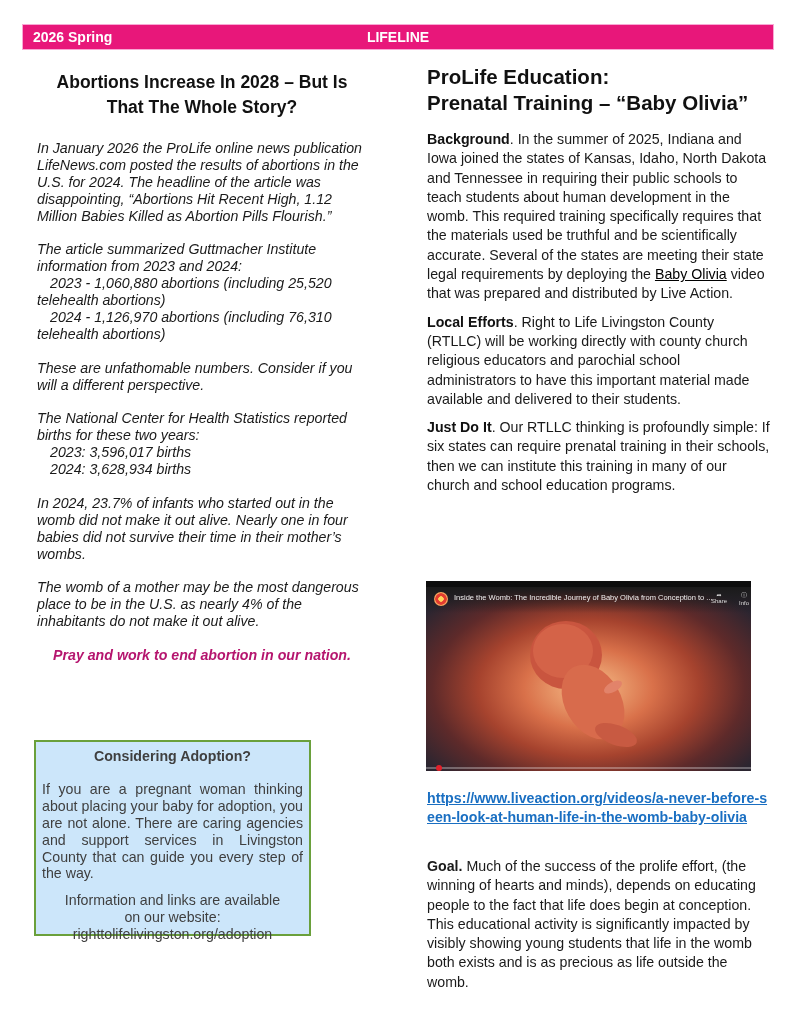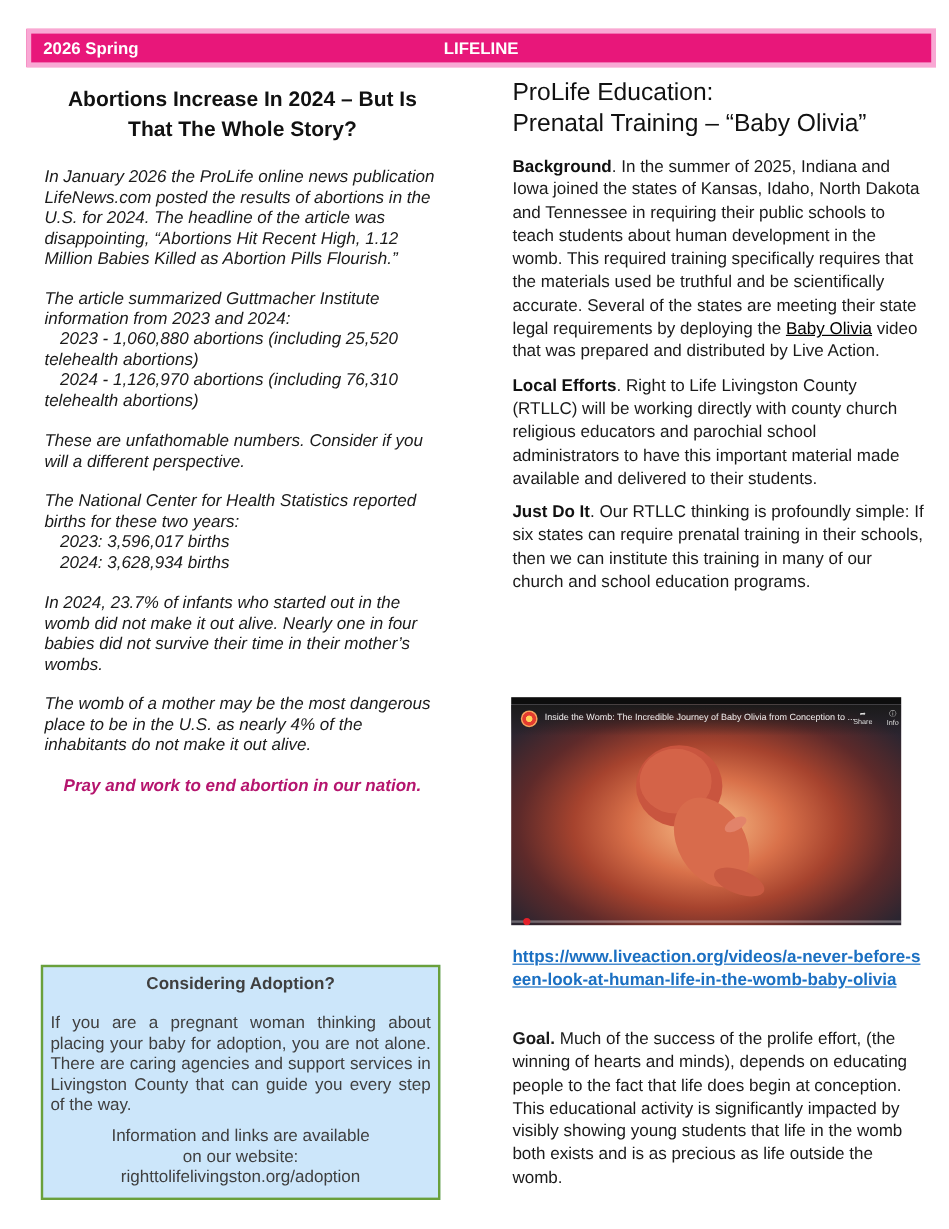--- a/index.html
+++ b/index.html
@@ -1,35 +1,35 @@
 <!DOCTYPE html>
 <html><head>
 <meta charset="utf-8">
 <style>
   html, body { margin: 0; padding: 0; background: #ffffff; }
   body { width: 791px; height: 1024px; position: relative; overflow: hidden;
          font-family: "Liberation Sans", sans-serif; color: #1a1a1a; }
   .hdr { position: absolute; left: 22px; top: 24px; width: 750px; height: 24px;
-         background: #e8177a; border: 4px solid #f9a8d4; box-sizing: content-box;
+         background: #e8177a; border: 1px solid #f9a8d4; box-sizing: content-box;
          color: #fff; font-weight: bold; font-size: 14px; }
   .hdr span { position: absolute; top: 4px; }
   .hdr .l { left: 10px; }
   .hdr .c { left: 0; right: 0; text-align: center; }
   .hdr .r { right: 22px; margin-top: 48px; }
 
   .col-l { position: absolute; left: 37px; top: 70px; width: 330px; font-size: 14.2px; line-height: 16.9px; }
   .col-r { position: absolute; left: 427px; top: 64px; width: 345px; font-size: 14.2px; line-height: 19.3px; }
 
   .ltitle { font-family: "Liberation Sans", sans-serif; font-weight: bold; font-size: 17.5px;
             line-height: 25px; text-align: center; margin: 0 0 20px 0; color: #111; }
   .col-l p { margin: 0 0 16.9px 0; font-style: italic; }
   .ind { padding-left: 13px; display: block; }
   .pray { color: #b5156e; font-weight: bold; text-align: center; font-size: 14.2px; margin-top: 0; }
 
-  .rtitle { font-weight: normal; font-size: 20.5px; line-height: 26px; margin: 0 0 14px 0; color: #111; }
+  .rtitle { font-weight: bold; font-size: 20.5px; line-height: 26px; margin: 0 0 14px 0; color: #111; }
   .col-r p { margin: 0 0 9px 0; }
   .col-r b { color: #111; }
   .olivia { color: #000000; text-decoration: underline; }
 
   .video { position: absolute; left: 426px; top: 581px; width: 325px; height: 190px;
            background: radial-gradient(ellipse at 50% 55%, #f7c08a 0%, #d9714a 28%, #a6432e 48%, #5e2a2a 68%, #2b2530 88%);
            overflow: hidden; border-top: 6px solid #0d0d0d; box-sizing: border-box; }
   .video .vbar { position: absolute; left: 0; top: 0; right: 0; height: 26px;
                  background: linear-gradient(#1a1a1a, rgba(20,20,20,0)); }
   .video .vlogo { position: absolute; left: 8px; top: 5px; width: 14px; height: 14px; border-radius: 50%;
@@ -38,38 +38,38 @@
   .video .vshare { position: absolute; right: 24px; top: 4px; font-size: 6px; color: #ddd; text-align: center; }
   .video .vinfo { position: absolute; right: 2px; top: 4px; font-size: 6px; color: #ddd; text-align: center; }
   .video .fetus { position: absolute; left: 95px; top: 30px; width: 120px; height: 140px; }
   .video .prog { position: absolute; left: 0; right: 0; bottom: 2px; height: 2px; background: rgba(255,255,255,0.3); }
   .video .dot { position: absolute; left: 10px; bottom: 0px; width: 6px; height: 6px; border-radius: 50%; background: #e3202a; }
 
   .link { position: absolute; left: 427px; top: 789px; width: 345px; font-size: 14.2px; line-height: 19.3px;
           color: #1a6fc2; font-weight: bold; text-decoration: underline; word-break: break-all; }
   .goal { position: absolute; left: 427px; top: 857px; width: 345px; font-size: 14.2px; line-height: 19.3px; margin: 0; }
 
-  .adopt { position: absolute; left: 34px; top: 804px; width: 333px; height: 196px;
+  .adopt { position: absolute; left: 34px; top: 740px; width: 277px; height: 196px;
            background: #cce6fa; border: 2px solid #6aa03b; box-sizing: border-box; color: #3f3f3f;
            padding: 6px 6px 0 6px; font-size: 14.2px; line-height: 16.9px; }
   .adopt .ah { font-weight: bold; text-align: center; margin: 0 0 16px 0; font-size: 14.2px; }
   .adopt .ab { text-align: justify; margin: 0 0 10px 0; }
   .adopt .ac { text-align: center; margin: 0; }
 </style>
 </head>
 <body>
 
 <div class="hdr">
   <span class="l">2026 Spring</span>
   <span class="c">LIFELINE</span>
   <span class="r">Page 4</span>
 </div>
 
 <div class="col-l">
-  <div class="ltitle">Abortions Increase In 2024 – But Is That The Whole Story?</div>
+  <div class="ltitle">Abortions Increase In 2028 – But Is That The Whole Story?</div>
   <p>In January 2026 the ProLife online news publication LifeNews.com posted the results of abortions in the U.S. for 2024. The headline of the article was disappointing, “Abortions Hit Recent High, 1.12 Million Babies Killed as Abortion Pills Flourish.”</p>
   <p>
     <span>The article summarized Guttmacher Institute information from 2023 and 2024:</span><br>
     <span style="padding-left:13px">2023 - 1,060,880 abortions (including 25,520 telehealth abortions)</span><br>
     <span style="padding-left:13px">2024 - 1,126,970 abortions (including 76,310 telehealth abortions)</span>
   </p>
   <p>These are unfathomable numbers. Consider if you will a different perspective.</p>
   <p>
     <span>The National Center for Health Statistics reported births for these two years:</span><br>
     <span class="ind">2023: 3,596,017 births</span>

